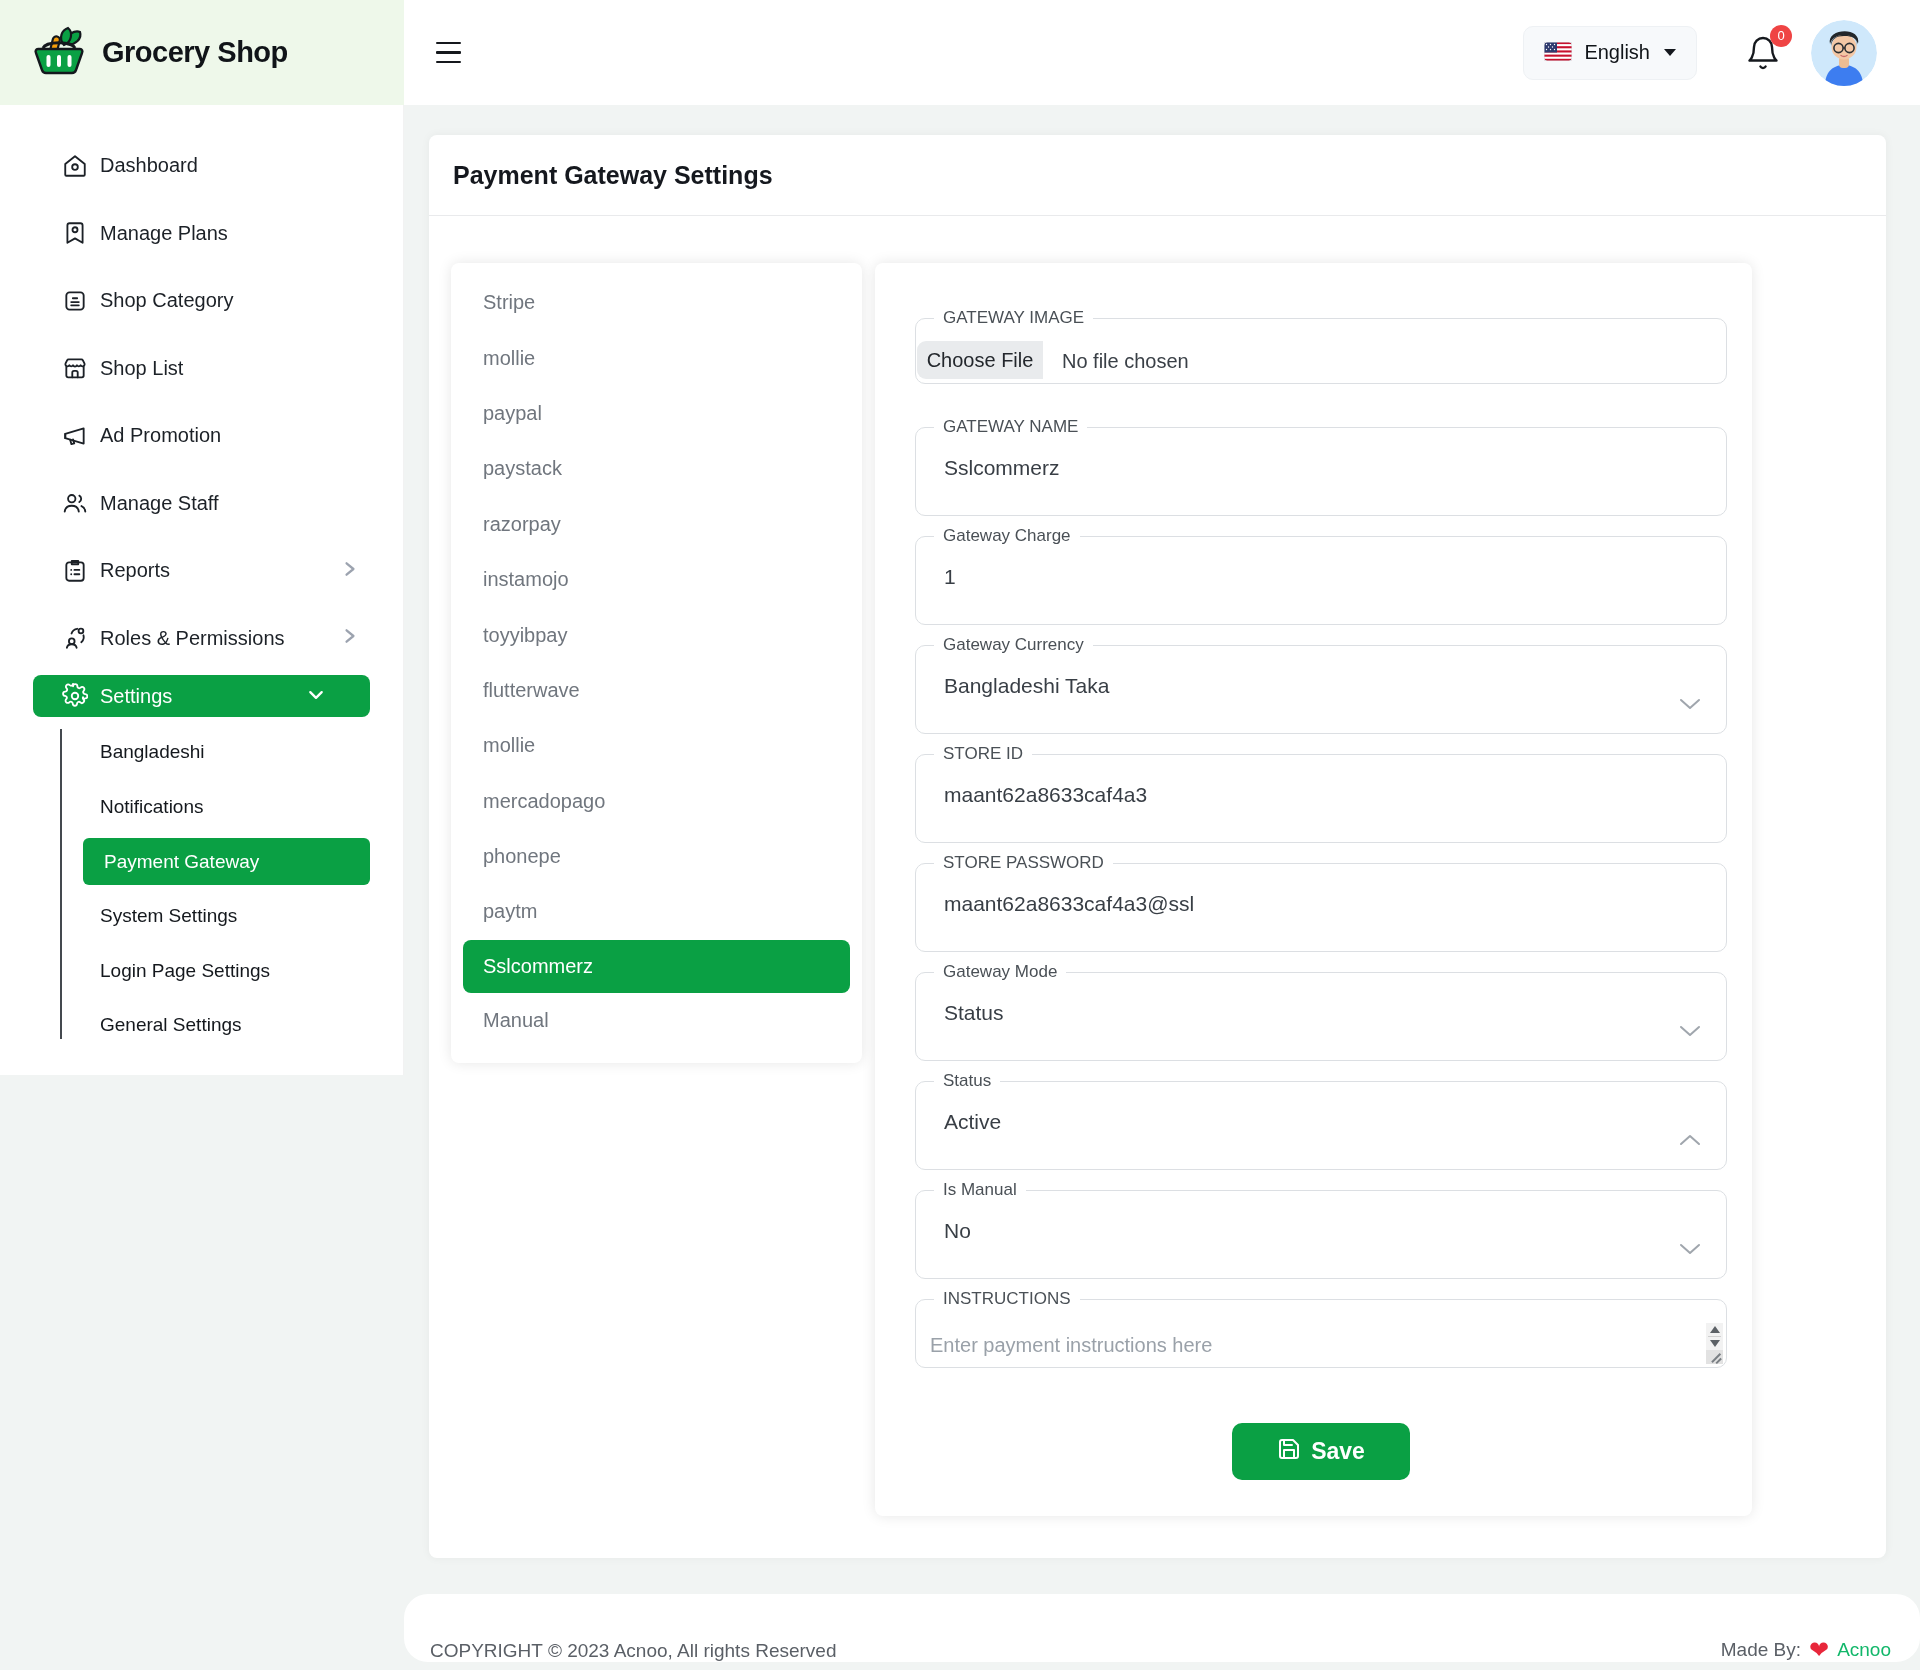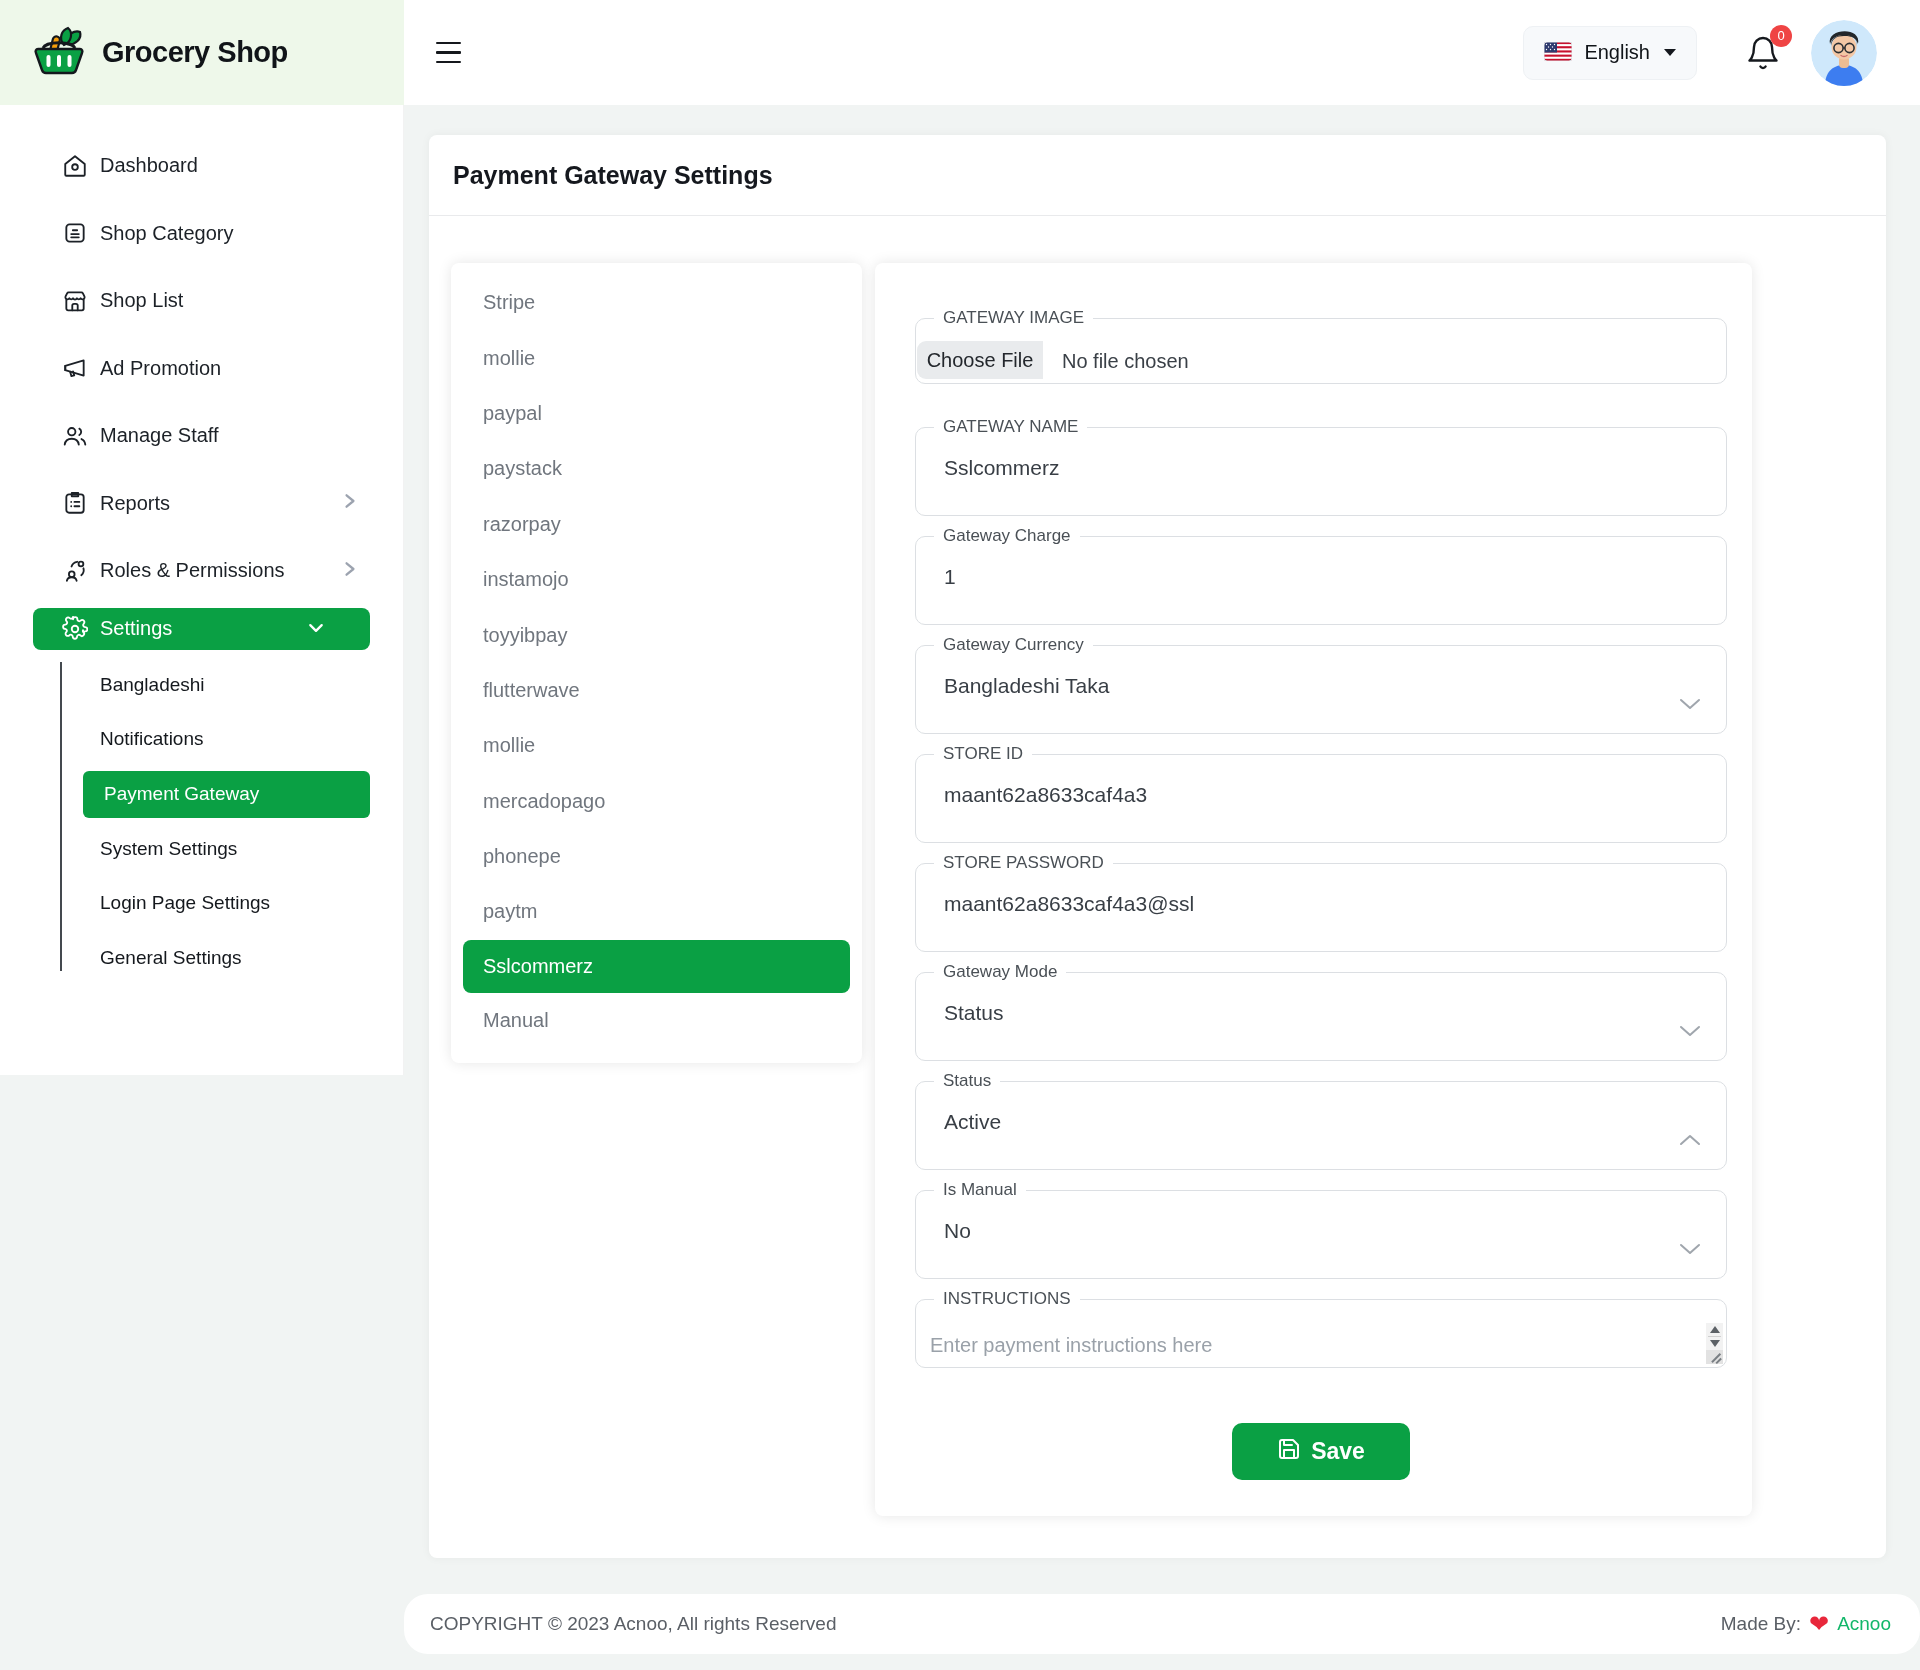--- a/index.html
+++ b/index.html
@@ -77,21 +77,21 @@
   .tri-down{width:0;height:0;border-left:5px solid transparent;border-right:5px solid transparent;border-top:7px solid #5c6166;}
   .sb-sep{width:13px;height:1px;background:#cfcfcf;}
   .sb-track{flex:1;width:17px;}
   .sb-resize{width:17px;height:17px;background:#e2e2e2;position:relative;cursor:nwse-resize;}
   .sb-resize::before,.sb-resize::after{content:"";position:absolute;background:#7a7f84;height:1.5px;transform:rotate(-45deg);}
   .sb-resize::before{width:12px;right:1px;bottom:6px;}
   .sb-resize::after{width:7px;right:1px;bottom:3px;}
   .save-btn{display:flex;align-items:center;justify-content:center;gap:10px;width:178px;height:57px;margin:55px auto 0;background:var(--green);color:#fff;border:none;border-radius:10px;font-size:23px;font-weight:600;cursor:pointer;}
 
   
-  .footer{position:absolute;left:404px;right:0;top:1594px;height:60px;background:#ffffff;display:flex;align-items:center;padding:0 29px 0 26px;border-radius:24px;}
+  .footer{position:absolute;left:404px;right:0;top:1594px;height:68px;background:#ffffff;display:flex;align-items:flex-end;padding:0 29px 0 26px;border-radius:24px;}
   .copyright{font-size:19px;color:#5a5f66;}
   .footer-spacer{flex:1;}
   .made-by{font-size:19px;color:#5a5f66;display:flex;align-items:center;gap:8px;}
   .made-by .acnoo{color:var(--acnoo_green);font-weight:500;}
   .heart{font-size:24px;color:#e8273b;line-height:1;}
 </style>
 </head>
 <body>
 
 <header class="topbar">
@@ -183,20 +183,29 @@
     <span class="nicon">
       <svg width="26" height="26" viewBox="0 0 24 24" fill="none" stroke="#1c2127" stroke-width="1.7" stroke-linejoin="round">
         <path d="M3 10.2 12 3l9 7.2V20a1 1 0 0 1-1 1H4a1 1 0 0 1-1-1z"></path>
         <circle cx="12" cy="13" r="2.6"></circle>
       </svg>
     </span>
     <span class="nlabel">Dashboard</span>
   </div>
   <div class="nav-item">
     <span class="nicon">
+      <svg width="26" height="26" viewBox="0 0 24 24" fill="none" stroke="#1c2127" stroke-width="1.7" stroke-linejoin="round">
+        <path d="M19 21l-7-4-7 4V5a2 2 0 0 1 2-2h10a2 2 0 0 1 2 2z"></path>
+        <circle cx="12" cy="9" r="2.3"></circle>
+      </svg>
+    </span>
+    <span class="nlabel">Manage Plans</span>
+  </div>
+  <div class="nav-item">
+    <span class="nicon">
       <svg width="26" height="26" viewBox="0 0 24 24" fill="none" stroke="#1c2127" stroke-width="1.7" stroke-linecap="round" stroke-linejoin="round">
         <rect x="4" y="4" width="16" height="16" rx="3"></rect>
         <line x1="10" y1="9.5" x2="14" y2="9.5"></line>
         <line x1="8.5" y1="13" x2="15.5" y2="13"></line>
         <line x1="8.5" y1="16" x2="15.5" y2="16"></line>
       </svg>
     </span>
     <span class="nlabel">Shop Category</span>
   </div>
   <div class="nav-item">

